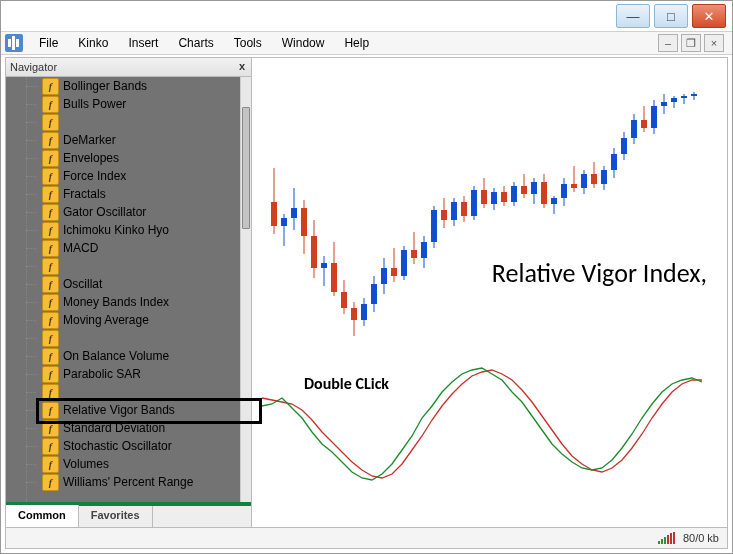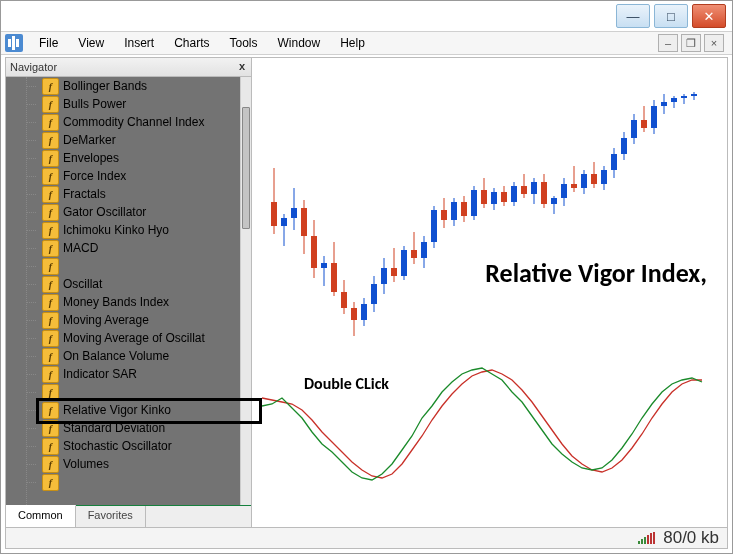--- a/index.html
+++ b/index.html
@@ -24,61 +24,61 @@
 .nav-title .nav-close{position:absolute;right:2px;top:1px;width:14px;height:14px;font-size:11px;font-weight:bold;text-align:center;line-height:14px;cursor:default;color:#333;}
 .nav-body{flex:1;overflow:hidden;position:relative;}
 .nav-tree{position:absolute;left:0;right:10px;top:0;bottom:0;overflow:hidden;}
 .nav-scrollbar{position:absolute;right:0;top:0;bottom:0;width:10px;background:#e8e8e8;border-left:1px solid #ccc;}
 .nav-scrollbar .thumb{position:absolute;left:1px;right:1px;top:30px;height:120px;background:#c4c4c4;border:1px solid #888;border-radius:1px;}
 .tree-row{height:18px;display:flex;align-items:center;padding-left:36px;position:relative;white-space:nowrap;overflow:hidden;}
 .tree-row::before{content:"";position:absolute;left:20px;top:9px;width:10px;border-top:1px dotted #888;}
 .tree-vert{position:absolute;left:20px;top:0;bottom:0;border-left:1px dotted #888;}
 .f-icon{width:15px;height:15px;background:#f5bd3a;border:1px solid #c68f15;border-radius:2px;margin-right:4px;display:flex;align-items:center;justify-content:center;font-family:Georgia,serif;font-style:italic;font-size:10px;color:#5a3c00;font-weight:bold;flex-shrink:0;}
 .tree-label{font-size:12px;color:#000;}
-.nav-tabs{height:22px;display:flex;border-top:1px solid #15803d;background:#eee;}
+.nav-tabs{height:22px;display:flex;border-top:4px solid #15803d;background:#eee;font-weight:bold;}
 .nav-tab{padding:3px 12px;border-right:1px solid #bbb;font-size:11px;cursor:default;color:#444;}
 .nav-tab.active{background:#fff;color:#000;border-top:1px solid #fff;margin-top:-1px;}
 
 .highlight-box{position:absolute;border:3px solid #000;pointer-events:none;z-index:50;}
 
 .chart-area{flex:1;position:relative;overflow:hidden;background:#fff;}
 .chart-svg{position:absolute;left:0;top:0;}
-.chart-title{position:absolute;right:20px;top:200px;font-family:Calibri,Arial,sans-serif;font-size:26px;font-weight:bold;color:#000;text-align:left;line-height:1.2;}
+.chart-title{position:absolute;right:20px;top:200px;font-family:Calibri,Arial,sans-serif;font-size:26px;font-weight:normal;color:#000;text-align:left;line-height:1.2;}
 .dbl-click{position:absolute;left:12px;top:316px;font-family:Calibri,Arial,sans-serif;font-size:16px;font-weight:bold;color:#000;padding-left:40px;}
 
 .statusbar{position:absolute;left:4px;right:4px;bottom:4px;height:20px;border:1px solid #bbb;background:#f4f4f4;display:flex;align-items:center;}
 .statusbar .cell{height:100%;border-left:1px solid #ccc;}
 .status-right{margin-left:auto;display:flex;align-items:center;gap:8px;padding-right:8px;}
 .conn-bars{display:flex;align-items:flex-end;gap:1px;height:12px;}
 .conn-bars span{width:2px;background:#3a8a3a;}
 .conn-bars span:nth-child(1){height:3px;}
 .conn-bars span:nth-child(2){height:5px;}
 .conn-bars span:nth-child(3){height:7px;}
 .conn-bars span:nth-child(4){height:9px;background:#b33;}
 .conn-bars span:nth-child(5){height:11px;background:#b33;}
 .conn-bars span:nth-child(6){height:12px;background:#b33;}
-.status-text{font-size:17px;color:#333;}
+.status-text{font-size:11px;color:#333;}
 </style>
 </head>
 <body>
 
 <div class="window">
 
   <div class="titlebar">
     <div class="window-ctrls">
       <div class="wbtn">—</div>
       <div class="wbtn">□</div>
       <div class="wbtn close">✕</div>
     </div>
   </div>
 
   <div class="menubar">
     <span class="app-icon"></span>
     <span class="menu-item">File</span>
-    <span class="menu-item">View</span>
+    <span class="menu-item">Kinko</span>
     <span class="menu-item">Insert</span>
     <span class="menu-item">Charts</span>
     <span class="menu-item">Tools</span>
     <span class="menu-item">Window</span>
     <span class="menu-item">Help</span>
     <div class="mdi-ctrls">
       <div class="mbtn">–</div>
       <div class="mbtn">❐</div>
       <div class="mbtn">×</div>
     </div>
@@ -98,21 +98,20 @@
         <div class="tree-row">
               <span class="f-icon">f</span>
               <span class="tree-label">Bollinger Bands</span>
             </div>
             <div class="tree-row">
               <span class="f-icon">f</span>
               <span class="tree-label">Bulls Power</span>
             </div>
             <div class="tree-row">
               <span class="f-icon">f</span>
-              <span class="tree-label">Commodity Channel Index</span>
             </div>
             <div class="tree-row">
               <span class="f-icon">f</span>
               <span class="tree-label">DeMarker</span>
             </div>
             <div class="tree-row">
               <span class="f-icon">f</span>
               <span class="tree-label">Envelopes</span>
             </div>
             <div class="tree-row">
@@ -145,51 +144,51 @@
             <div class="tree-row">
               <span class="f-icon">f</span>
               <span class="tree-label">Money Bands Index</span>
             </div>
             <div class="tree-row">
               <span class="f-icon">f</span>
               <span class="tree-label">Moving Average</span>
             </div>
             <div class="tree-row">
               <span class="f-icon">f</span>
-              <span class="tree-label">Moving Average of Oscillat</span>
             </div>
             <div class="tree-row">
               <span class="f-icon">f</span>
               <span class="tree-label">On Balance Volume</span>
             </div>
             <div class="tree-row">
               <span class="f-icon">f</span>
-              <span class="tree-label">Indicator SAR</span>
-            </div>
-            <div class="tree-row">
-              <span class="f-icon">f</span>
-            </div>
-            <div class="tree-row">
-              <span class="f-icon">f</span>
-              <span class="tree-label">Relative Vigor Kinko</span>
+              <span class="tree-label">Parabolic SAR</span>
+            </div>
+            <div class="tree-row">
+              <span class="f-icon">f</span>
+            </div>
+            <div class="tree-row">
+              <span class="f-icon">f</span>
+              <span class="tree-label">Relative Vigor Bands</span>
             </div>
             <div class="tree-row">
               <span class="f-icon">f</span>
               <span class="tree-label">Standard Deviation</span>
             </div>
             <div class="tree-row">
               <span class="f-icon">f</span>
               <span class="tree-label">Stochastic Oscillator</span>
             </div>
             <div class="tree-row">
               <span class="f-icon">f</span>
               <span class="tree-label">Volumes</span>
             </div>
             <div class="tree-row">
               <span class="f-icon">f</span>
+              <span class="tree-label">Williams' Percent Range</span>
             </div>
           </div>
         <div class="nav-scrollbar">
           <div class="thumb"></div>
         </div>
       </div>
       <div class="nav-tabs">
         <div class="nav-tab active">Common</div>
         <div class="nav-tab">Favorites</div>
       </div>

